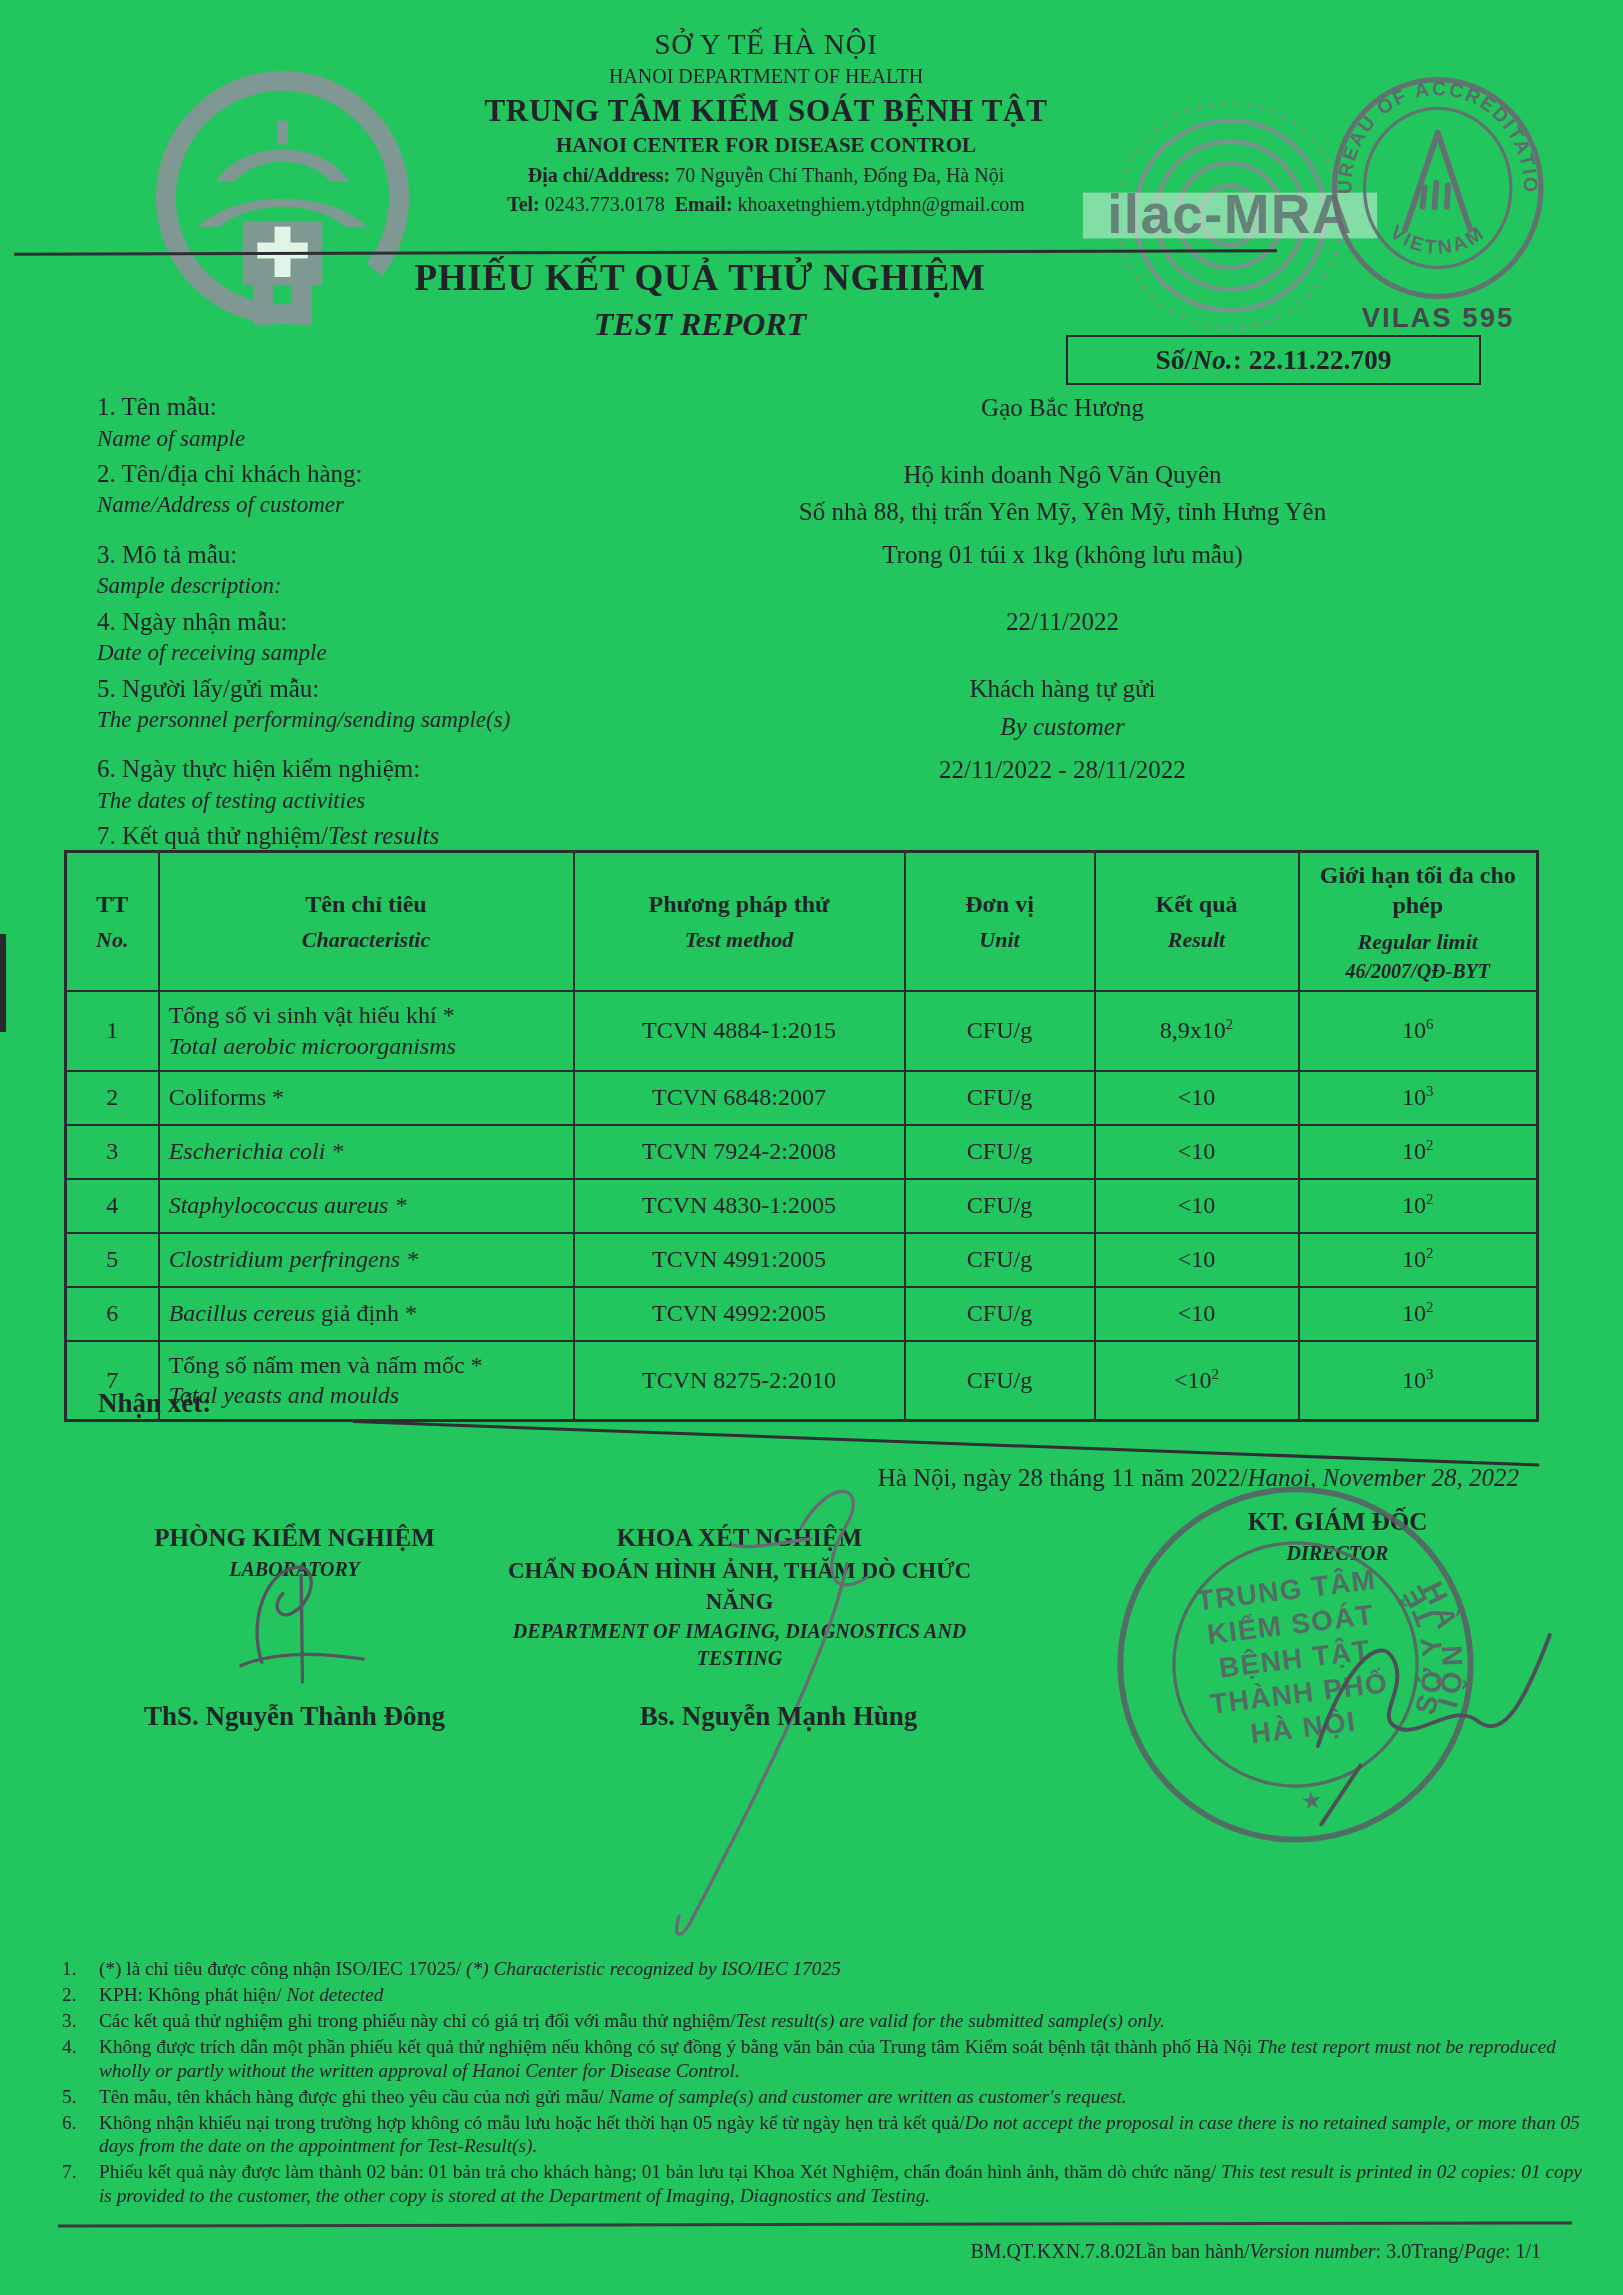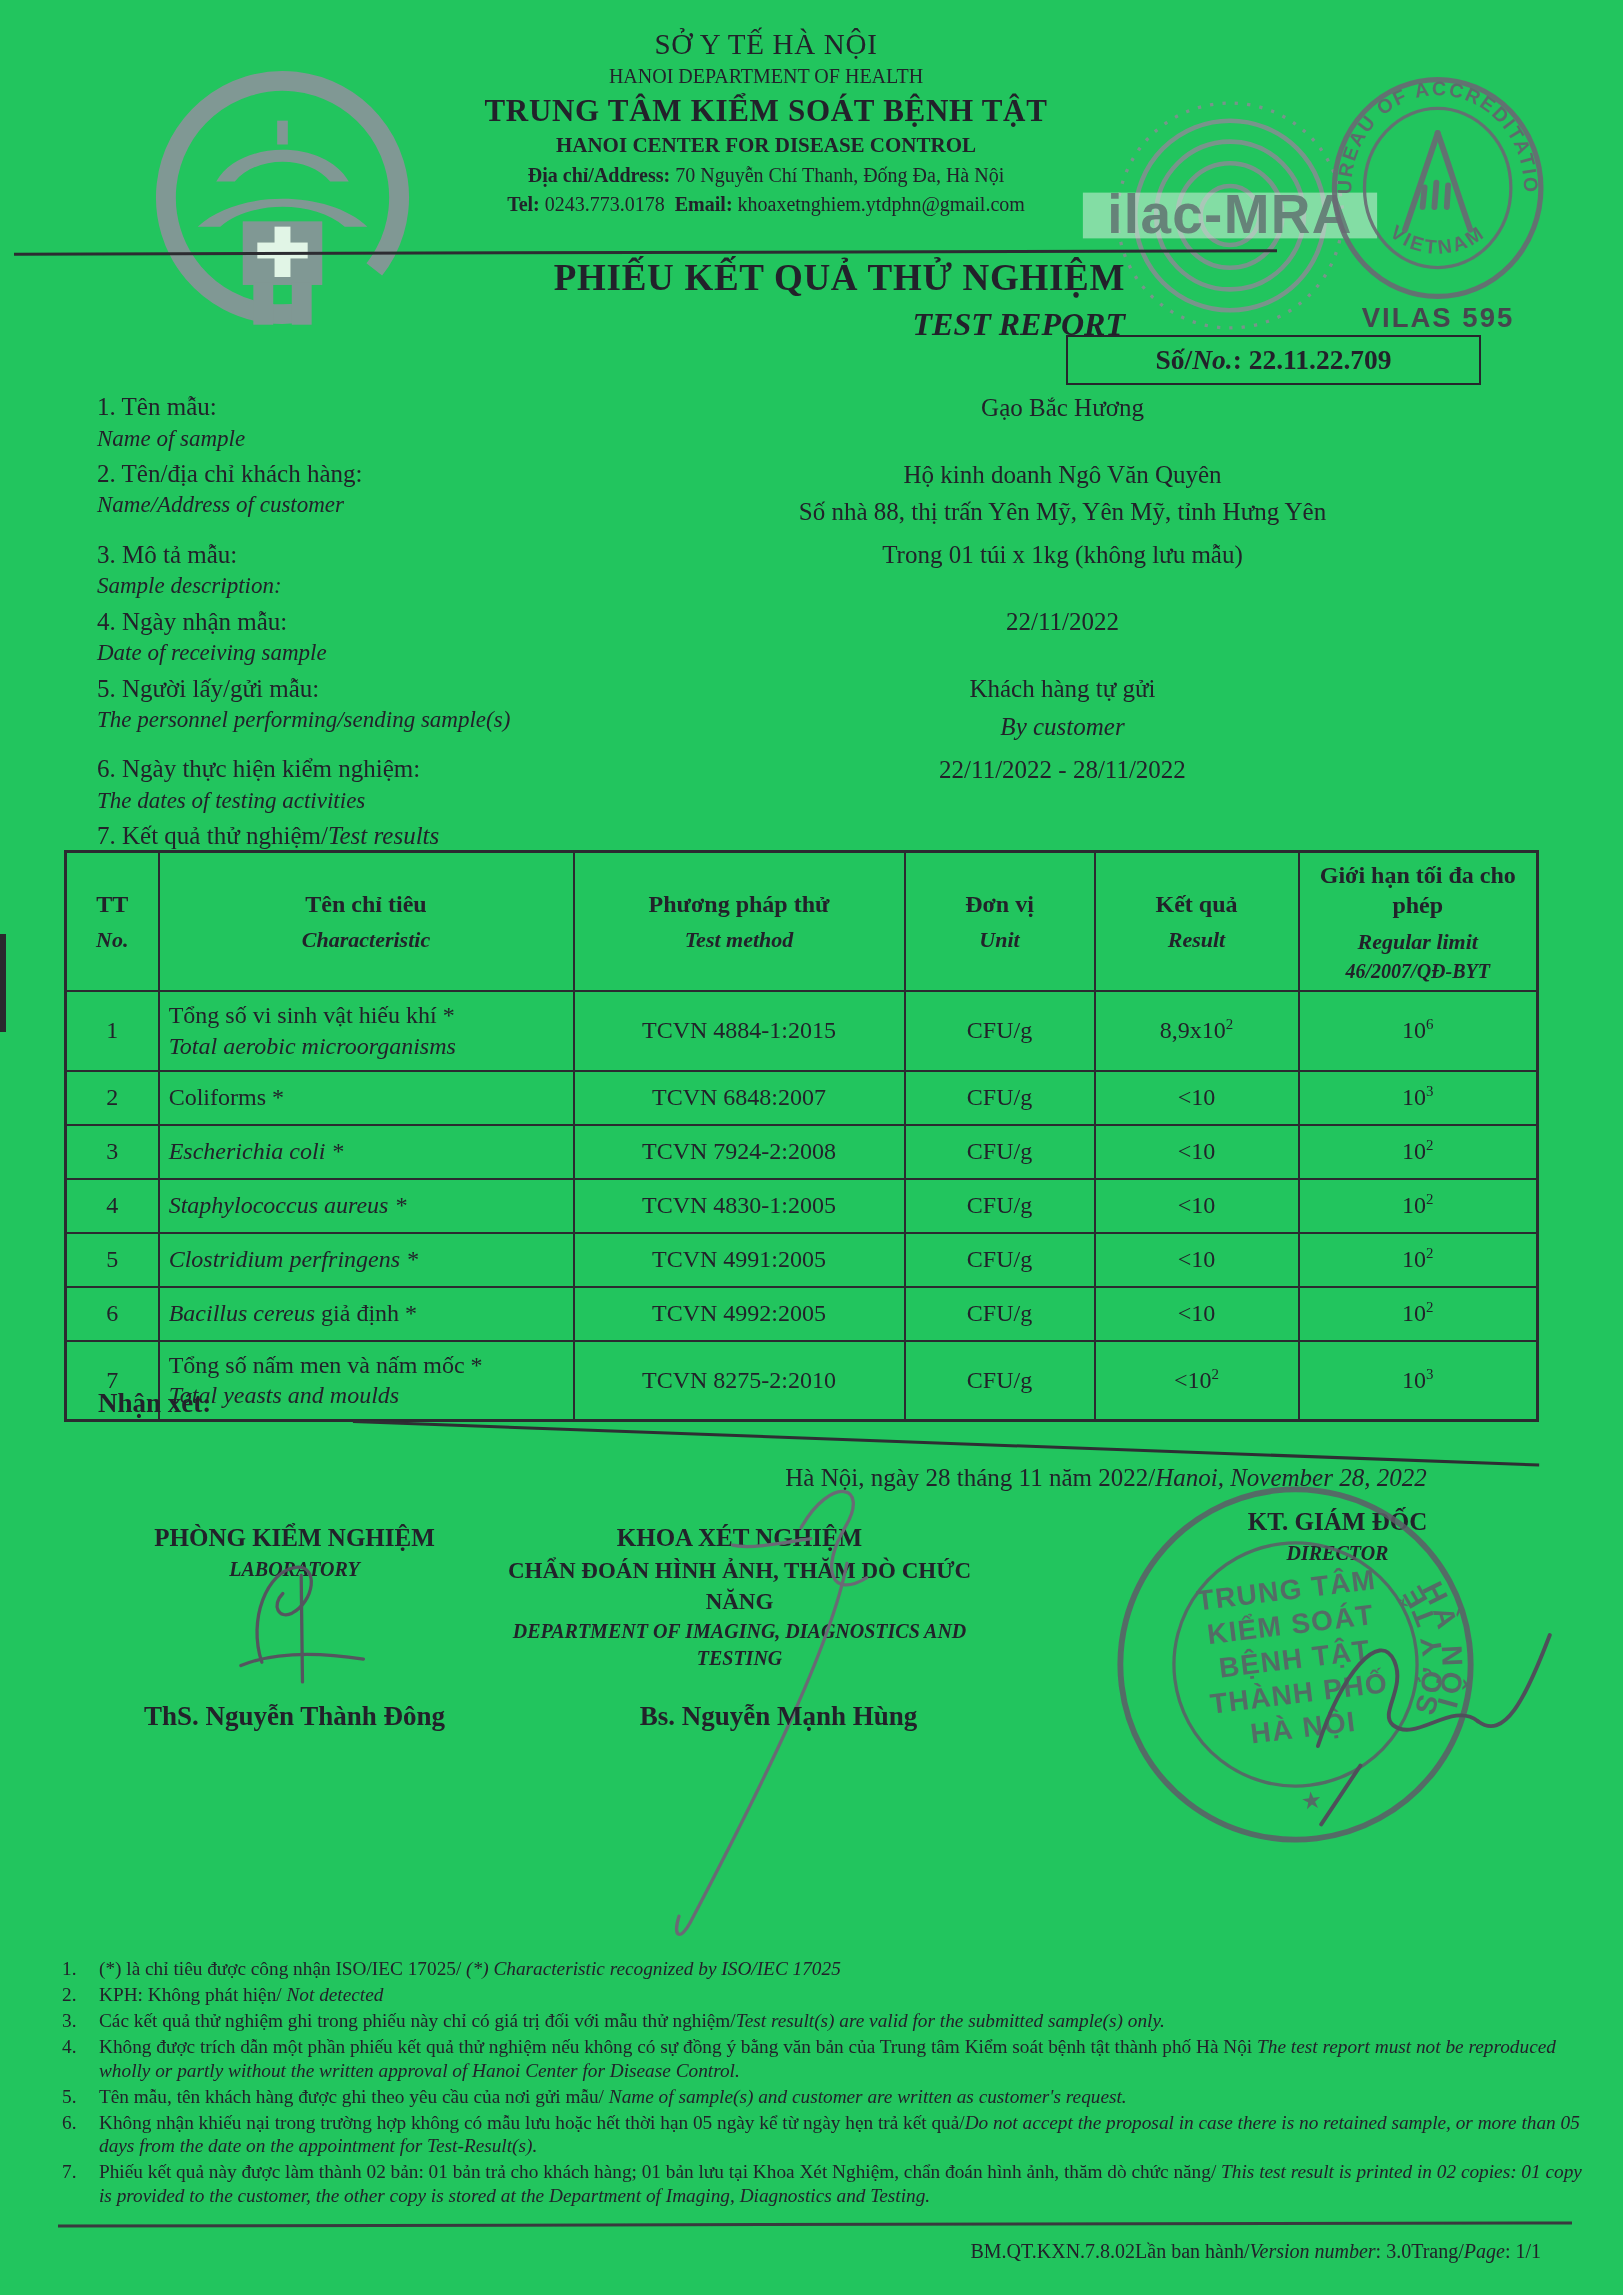--- a/index.html
+++ b/index.html
@@ -20,21 +20,21 @@
   .org-vi{font-size:31px;font-weight:bold;margin-top:3.9px;letter-spacing:0.7px;}
   .org-en{font-size:21px;font-weight:bold;margin-top:1.3px;}
   .addr-line,.tel-line{font-size:20px;margin-top:3.9px;}
   .ilac{position:absolute;left:1063px;top:88px;width:334px;height:255px;opacity:.82;}
   .boa{position:absolute;left:1325px;top:73px;width:226px;height:230px;opacity:.9;}
   .vilas{position:absolute;left:1325px;top:302px;width:226px;text-align:center;
          font-family:"Liberation Sans","DejaVu Sans",sans-serif;font-weight:bold;
          font-size:27.5px;letter-spacing:2px;color:#46464e;}
   .rule-top{position:absolute;left:14.4px;top:251px;width:1263px;height:3.3px;background:#2c2c31;transform:rotate(-0.15deg);}
 
-  .title-block{position:absolute;left:275px;top:256px;width:850px;text-align:right;}
+  .title-block{position:absolute;left:275px;top:256px;width:850px;text-align:center;}
   .title-vi{font-size:37px;font-weight:bold;letter-spacing:0.7px;}
   .title-en{font-size:32px;font-weight:bold;font-style:italic;margin-top:6.5px;}
   .report-no{position:absolute;left:1066px;top:335px;width:411px;height:46px;border:2.6px solid #26262c;
              display:flex;align-items:center;justify-content:center;font-size:27.5px;font-weight:bold;}
 
   
   .info{position:absolute;left:97px;top:391px;width:1452px;}
   .info-row{display:grid;grid-template-columns:479px 1fr;margin-bottom:4.6px;}
   .info-label .vi{font-size:25px;line-height:1.3;}
   .info-label .en{font-size:23px;line-height:1.3;}
@@ -53,21 +53,21 @@
   th .th-en{font-weight:bold;font-style:italic;font-size:22px;line-height:1.25;margin-top:7.9px;}
   th .th-en2{font-weight:bold;font-style:italic;font-size:20px;line-height:1.2;margin-top:3.9px;}
   td.c, th{text-align:center;}
   td.name-cell{text-align:left;padding-left:13px;line-height:1.28;}
   td .sub{font-style:italic;}
 
   
   .comments{position:absolute;left:98px;top:1388px;font-size:27px;font-weight:bold;}
   .comments-line{position:absolute;left:353px;top:1420px;width:1187px;height:2.6px;background:#2e2e33;
                  transform:rotate(2.1deg);transform-origin:left top;}
-  .date-line{position:absolute;left:661px;top:1464px;width:890px;text-align:center;font-size:25px;}
+  .date-line{position:absolute;left:629px;top:1464px;width:890px;text-align:right;font-size:25px;}
 
   
   .sig{position:absolute;text-align:center;line-height:1.35;}
   .sig-left{left:134px;top:1521px;width:321px;}
   .sig-mid{left:504px;top:1521px;width:471px;}
   .sig-right{left:1174px;top:1505px;width:327px;}
   .sig .t1{font-size:25px;font-weight:bold;}
   .sig .t2{font-size:23px;font-weight:bold;}
   .sig .st{font-size:20px;font-weight:bold;font-style:italic;margin-top:1.3px;}
   .name{position:absolute;font-size:27px;font-weight:bold;text-align:center;}

